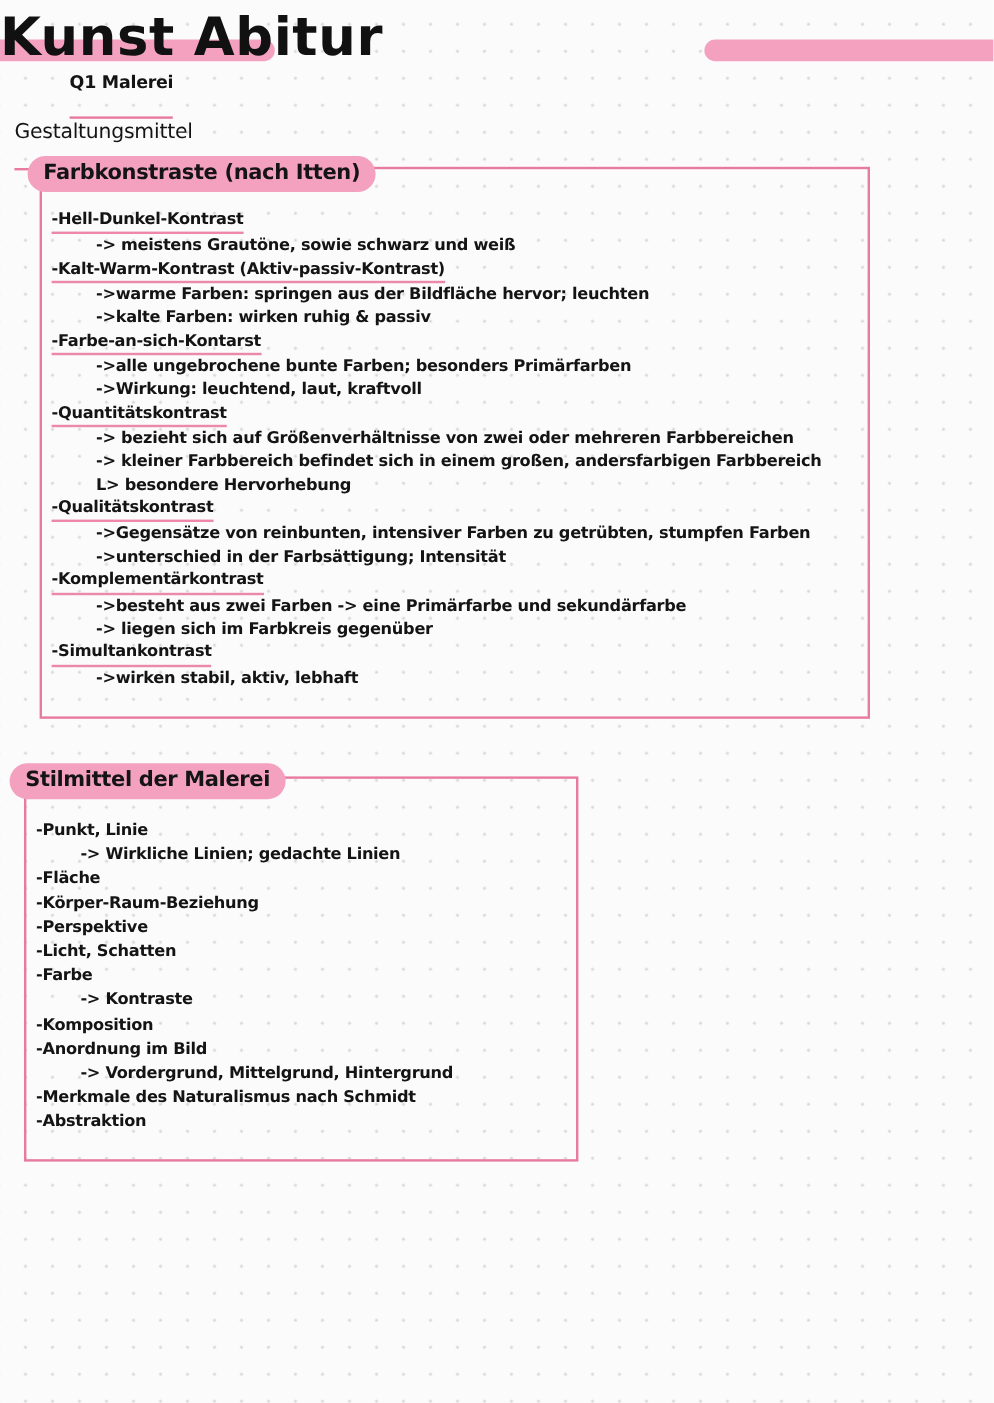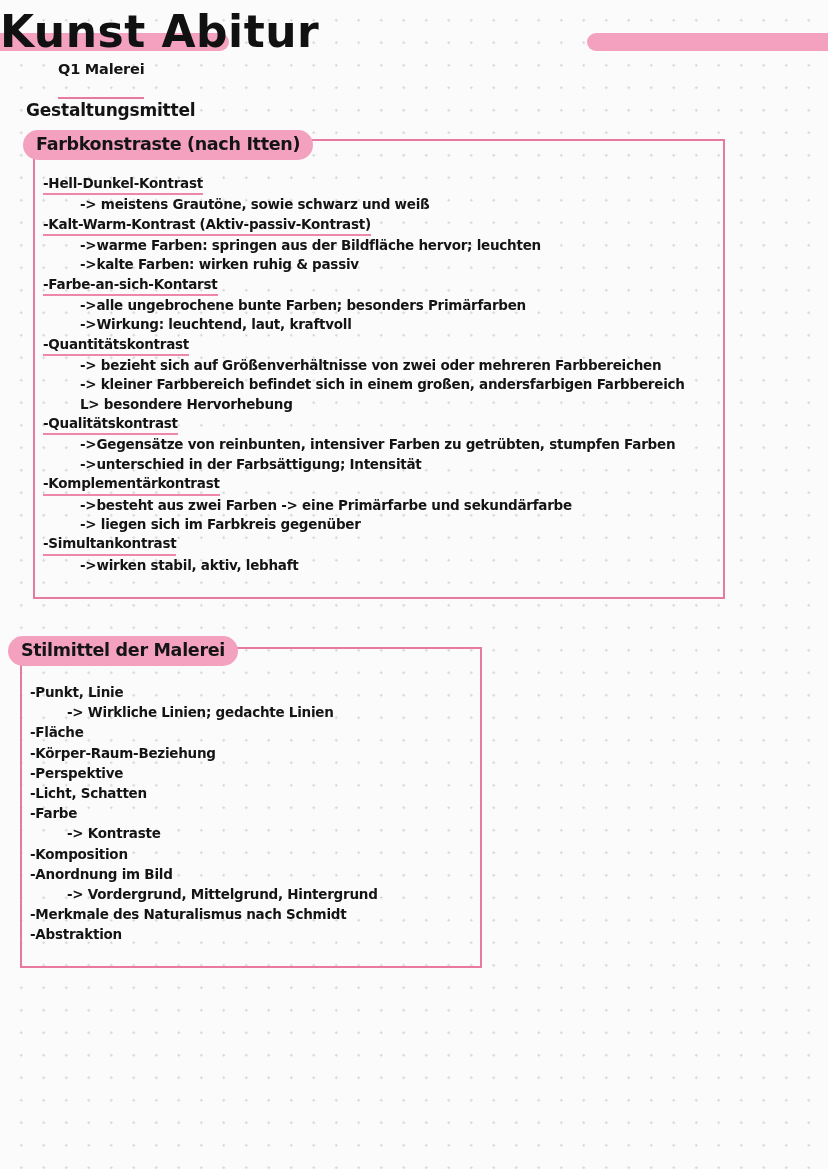--- a/index.html
+++ b/index.html
@@ -43,23 +43,23 @@
     left: 22px; top: 61px;
     font-size: 14.5px;
     font-weight: bold;
     padding-bottom: 20px;
     border-bottom: 2px solid #E8799F;
     letter-spacing: -0.2px;
     margin-left: 36px;
   }
   .section-heading {
     position: absolute;
-    left: 26px; top: 100px;
+    left: 12px; top: 100px;
     font-size: 17px;
-    font-weight: bold;
+    font-weight: normal;
     padding-bottom: 20px;
     border-bottom: 2px solid #E8799F;
     letter-spacing: -0.2px;
   }
 
   
   .note-box {
     position: absolute;
     border: 2px solid #E8799F;
   }

